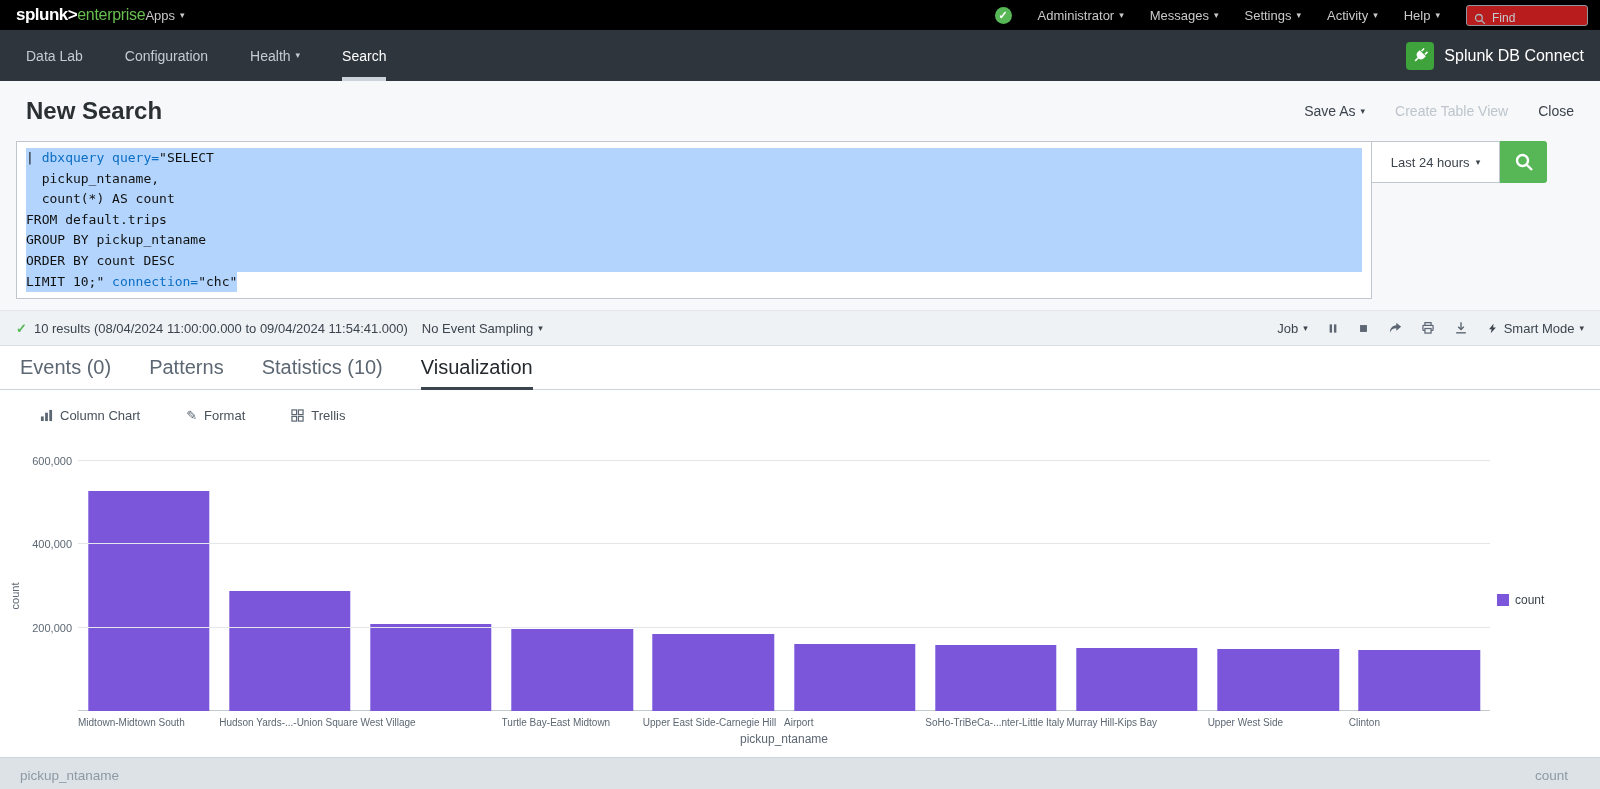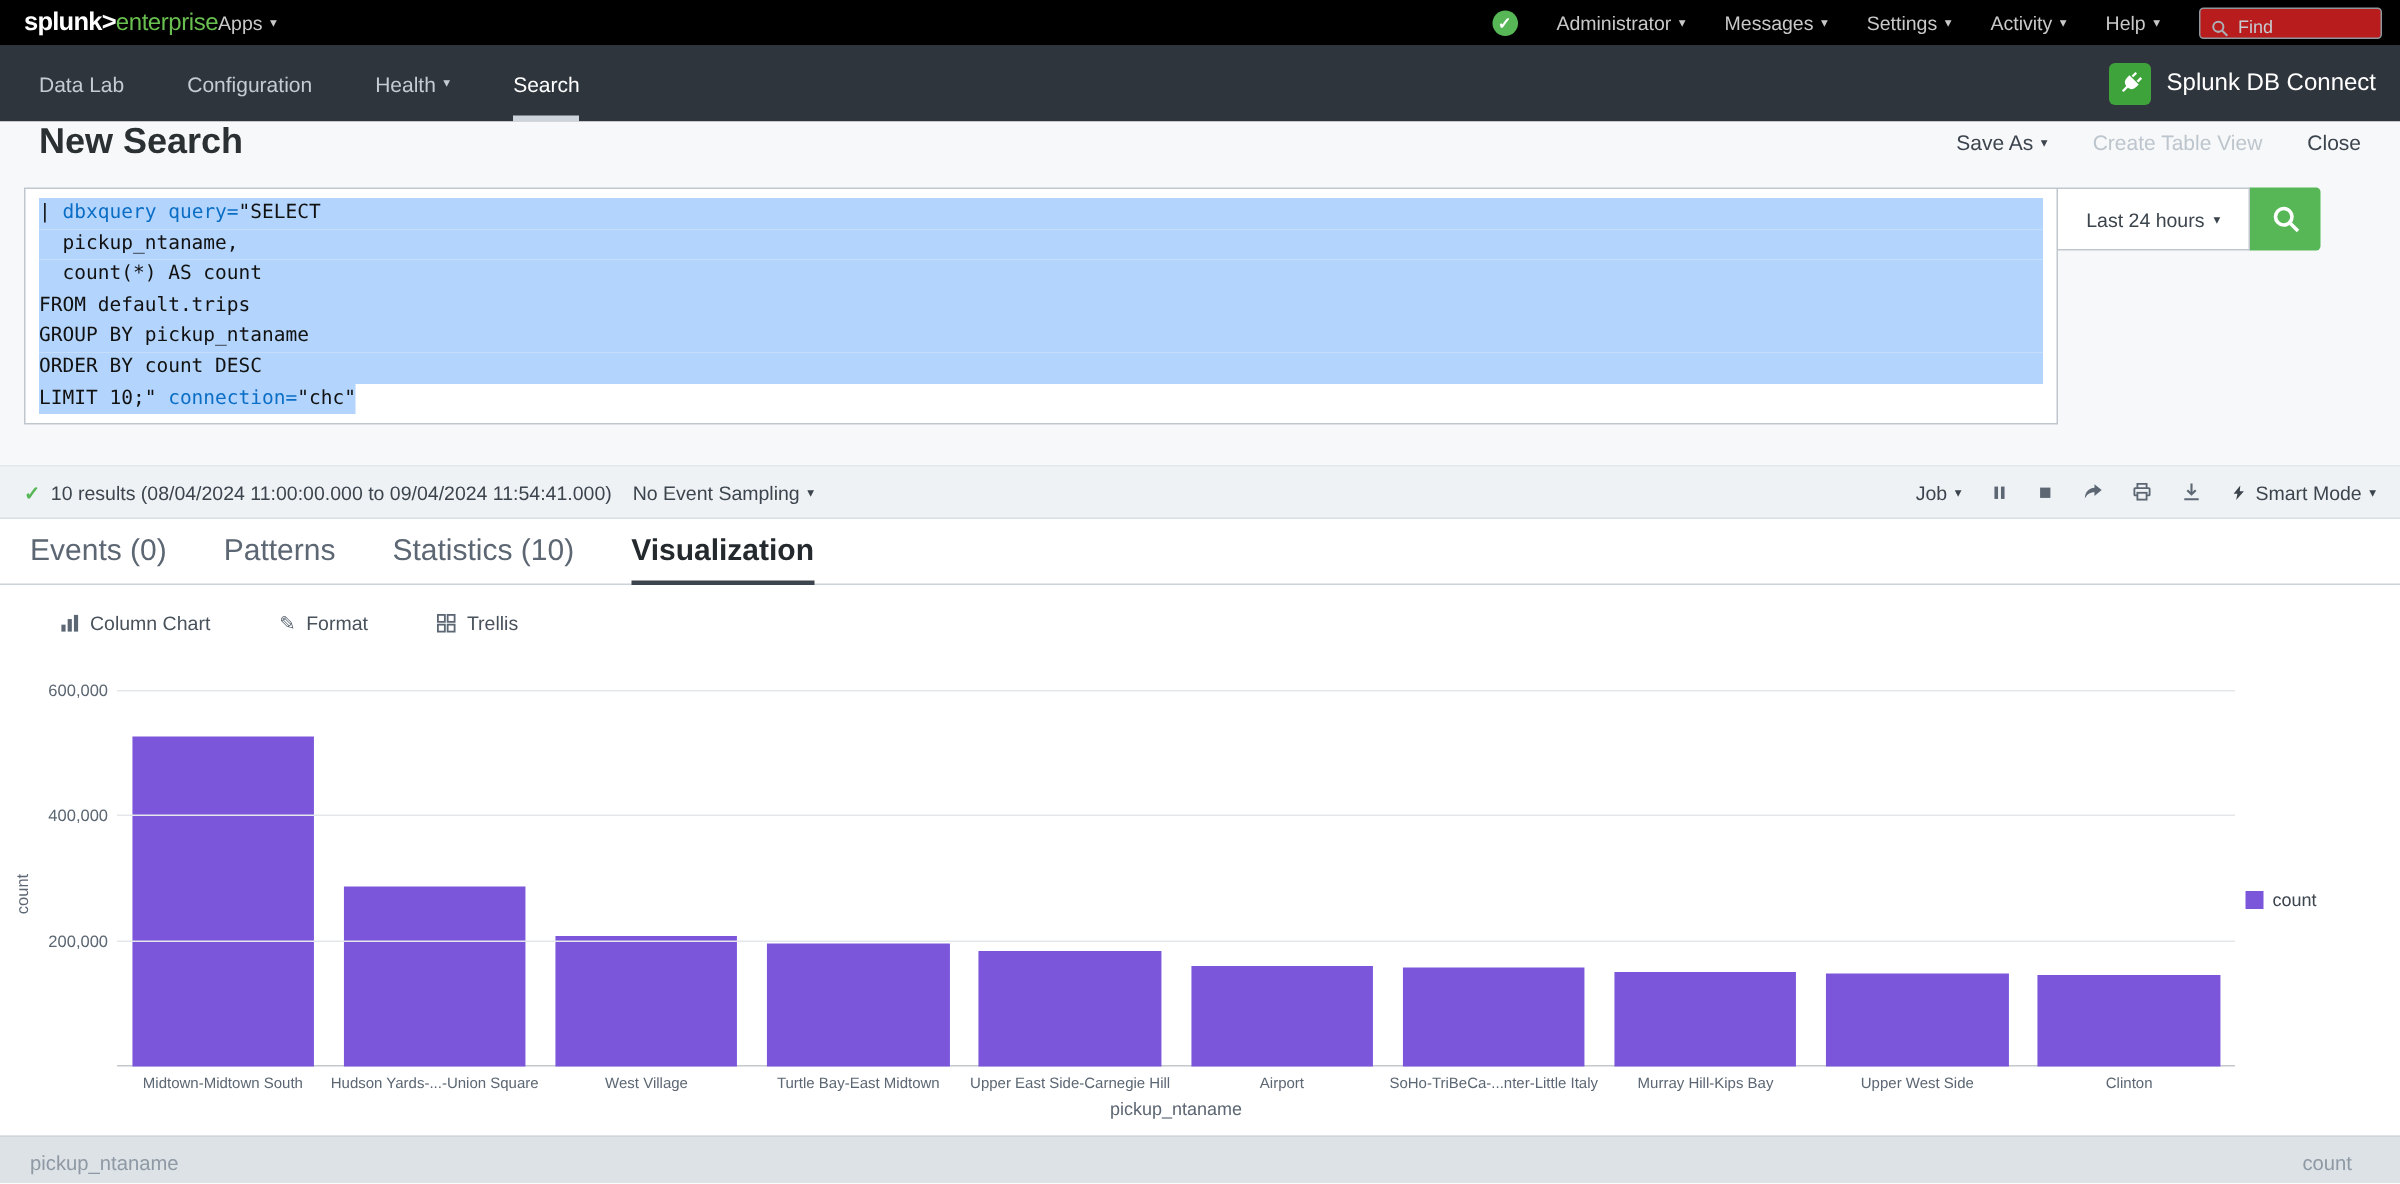--- a/index.html
+++ b/index.html
@@ -33,21 +33,21 @@
   .appnav-item{position:relative;display:flex;align-items:center;gap:5px;padding:0 21px;color:#c3cbd3;font-size:14px;cursor:pointer}
   .appnav-item:first-child{padding-left:26px}
   .appnav-item.active{color:#fff}
   .appnav-item.active::after{content:"";position:absolute;left:21px;right:21px;bottom:0;height:4px;background:#ccd3da}
   .app-identity{margin-left:auto;display:flex;align-items:center;gap:10px;padding-right:16px;color:#fff;font-size:16px;cursor:pointer}
   .db-icon{width:28px;height:28px;border-radius:4px;background:#3fa33c;display:flex;align-items:center;justify-content:center}
   .db-icon svg{width:19px;height:19px;transform:rotate(45deg)}
 
   
   .search-section{position:absolute;top:81px;left:0;right:0;height:229px;background:#f7f8fa}
-  .page-head{display:flex;align-items:center;padding:0 26px 0 26px}
+  .page-head{display:flex;align-items:center;padding:16px 26px 0 26px}
   .page-title{font-size:24px;font-weight:bold;color:#2b3033}
   .head-links{margin-left:auto;display:flex;align-items:center;gap:30px;font-size:14px}
   .head-link{color:#3c444d;display:flex;gap:5px;align-items:center;cursor:pointer}
   .head-link.disabled{color:#bdc5cd;cursor:default}
   .query-row{display:flex;align-items:flex-start;margin:16px 53px 0 16px}
   .query-editor{flex:1;background:#fff;border:1px solid #bfc6cd;min-height:158px;padding:6px 9px;font-family:"DejaVu Sans Mono",monospace;font-size:13px;line-height:20.6px;color:#111;cursor:text}
   .q-line{display:flex}
   .sel{background:var(--sel);white-space:pre}
   .sel-full{flex:1}
   .tk-kw{color:var(--kw)}
@@ -59,41 +59,41 @@
   .res-check{color:var(--green);font-weight:bold;margin-right:7px}
   .sampling{margin-left:14px;display:flex;gap:5px;align-items:center;cursor:pointer}
   .res-right{margin-left:auto;display:flex;align-items:center;gap:19px;color:#5c6773}
   .res-icon{display:flex;align-items:center;cursor:pointer}
   .job-menu,.smart-mode{display:flex;gap:5px;align-items:center;cursor:pointer;color:#3c444d}
   .smart-mode svg{margin-right:1px}
 
   
   .tabs-row{position:absolute;top:346px;left:0;right:0;height:44px;background:#fff;border-bottom:1px solid #ccd3d9;display:flex;padding-left:20px;gap:38px}
   .tab{position:relative;display:flex;align-items:center;font-size:20px;color:#5c6773;cursor:pointer}
-  .tab.active{color:#24292e;font-weight:bold}
+  .tab.active{color:#24292e;font-weight:normal}
   .tab.active::after{content:"";position:absolute;left:0;right:0;bottom:-1px;height:3px;background:#3c444d}
 
   
   .viz-controls{position:absolute;top:390px;left:0;right:0;height:50px;display:flex;align-items:center;gap:46px;padding-left:40px;font-size:13px;color:#49525b}
   .viz-btn{display:flex;align-items:center;gap:7px;cursor:pointer}
   .pencil{font-size:13px;color:#5c6773}
 
   
   .chart-area{position:absolute;top:440px;left:0;right:0;height:317px;background:#fff}
   .y-title{position:absolute;left:2px;top:150px;transform:rotate(-90deg);font-size:11px;color:#5c6773}
   .yaxis{position:absolute;left:0;top:21px;width:72px;height:250px}
   .ytick{position:absolute;right:0;font-size:11px;color:#5c6773}
   .plot{position:absolute;left:78px;top:21px;width:1412px;height:250px}
   .gridline{position:absolute;left:0;right:0;height:1px;background:#e4e7ea}
   .axis-line{position:absolute;left:0;right:0;bottom:0;height:1px;background:#c3c9cf}
   .bars{position:absolute;inset:0;display:flex}
   .bar-group{flex:1;position:relative}
   .bar{position:absolute;bottom:0;left:50%;transform:translateX(-50%);width:86%;background:var(--purple)}
   .xlabels{position:absolute;left:78px;top:277px;width:1412px;display:flex}
-  .xlabel{flex:1;text-align:center;font-size:10px;color:#5c6773;white-space:nowrap;overflow:hidden}
+  .xlabel{flex:1;font-size:10px;color:#5c6773;white-space:nowrap;overflow:hidden}
   .x-title{position:absolute;left:78px;top:292px;width:1412px;text-align:center;font-size:12px;color:#5c6773}
   .legend{position:absolute;left:1497px;top:153px;display:flex;align-items:center;gap:6px}
   .legend-swatch{width:12px;height:12px;background:var(--purple)}
   .legend-label{font-size:12px;color:#3c444d}
 
   
   .footer-strip{position:absolute;top:757px;left:0;right:0;height:32px;background:#dde2e7;border-top:1px solid #cfd5da;display:flex;justify-content:space-between;padding:10px 32px 0 20px;font-size:13.5px;color:#8e99a4}
   .footer-strip span{cursor:pointer}
 </style>
 </head>

